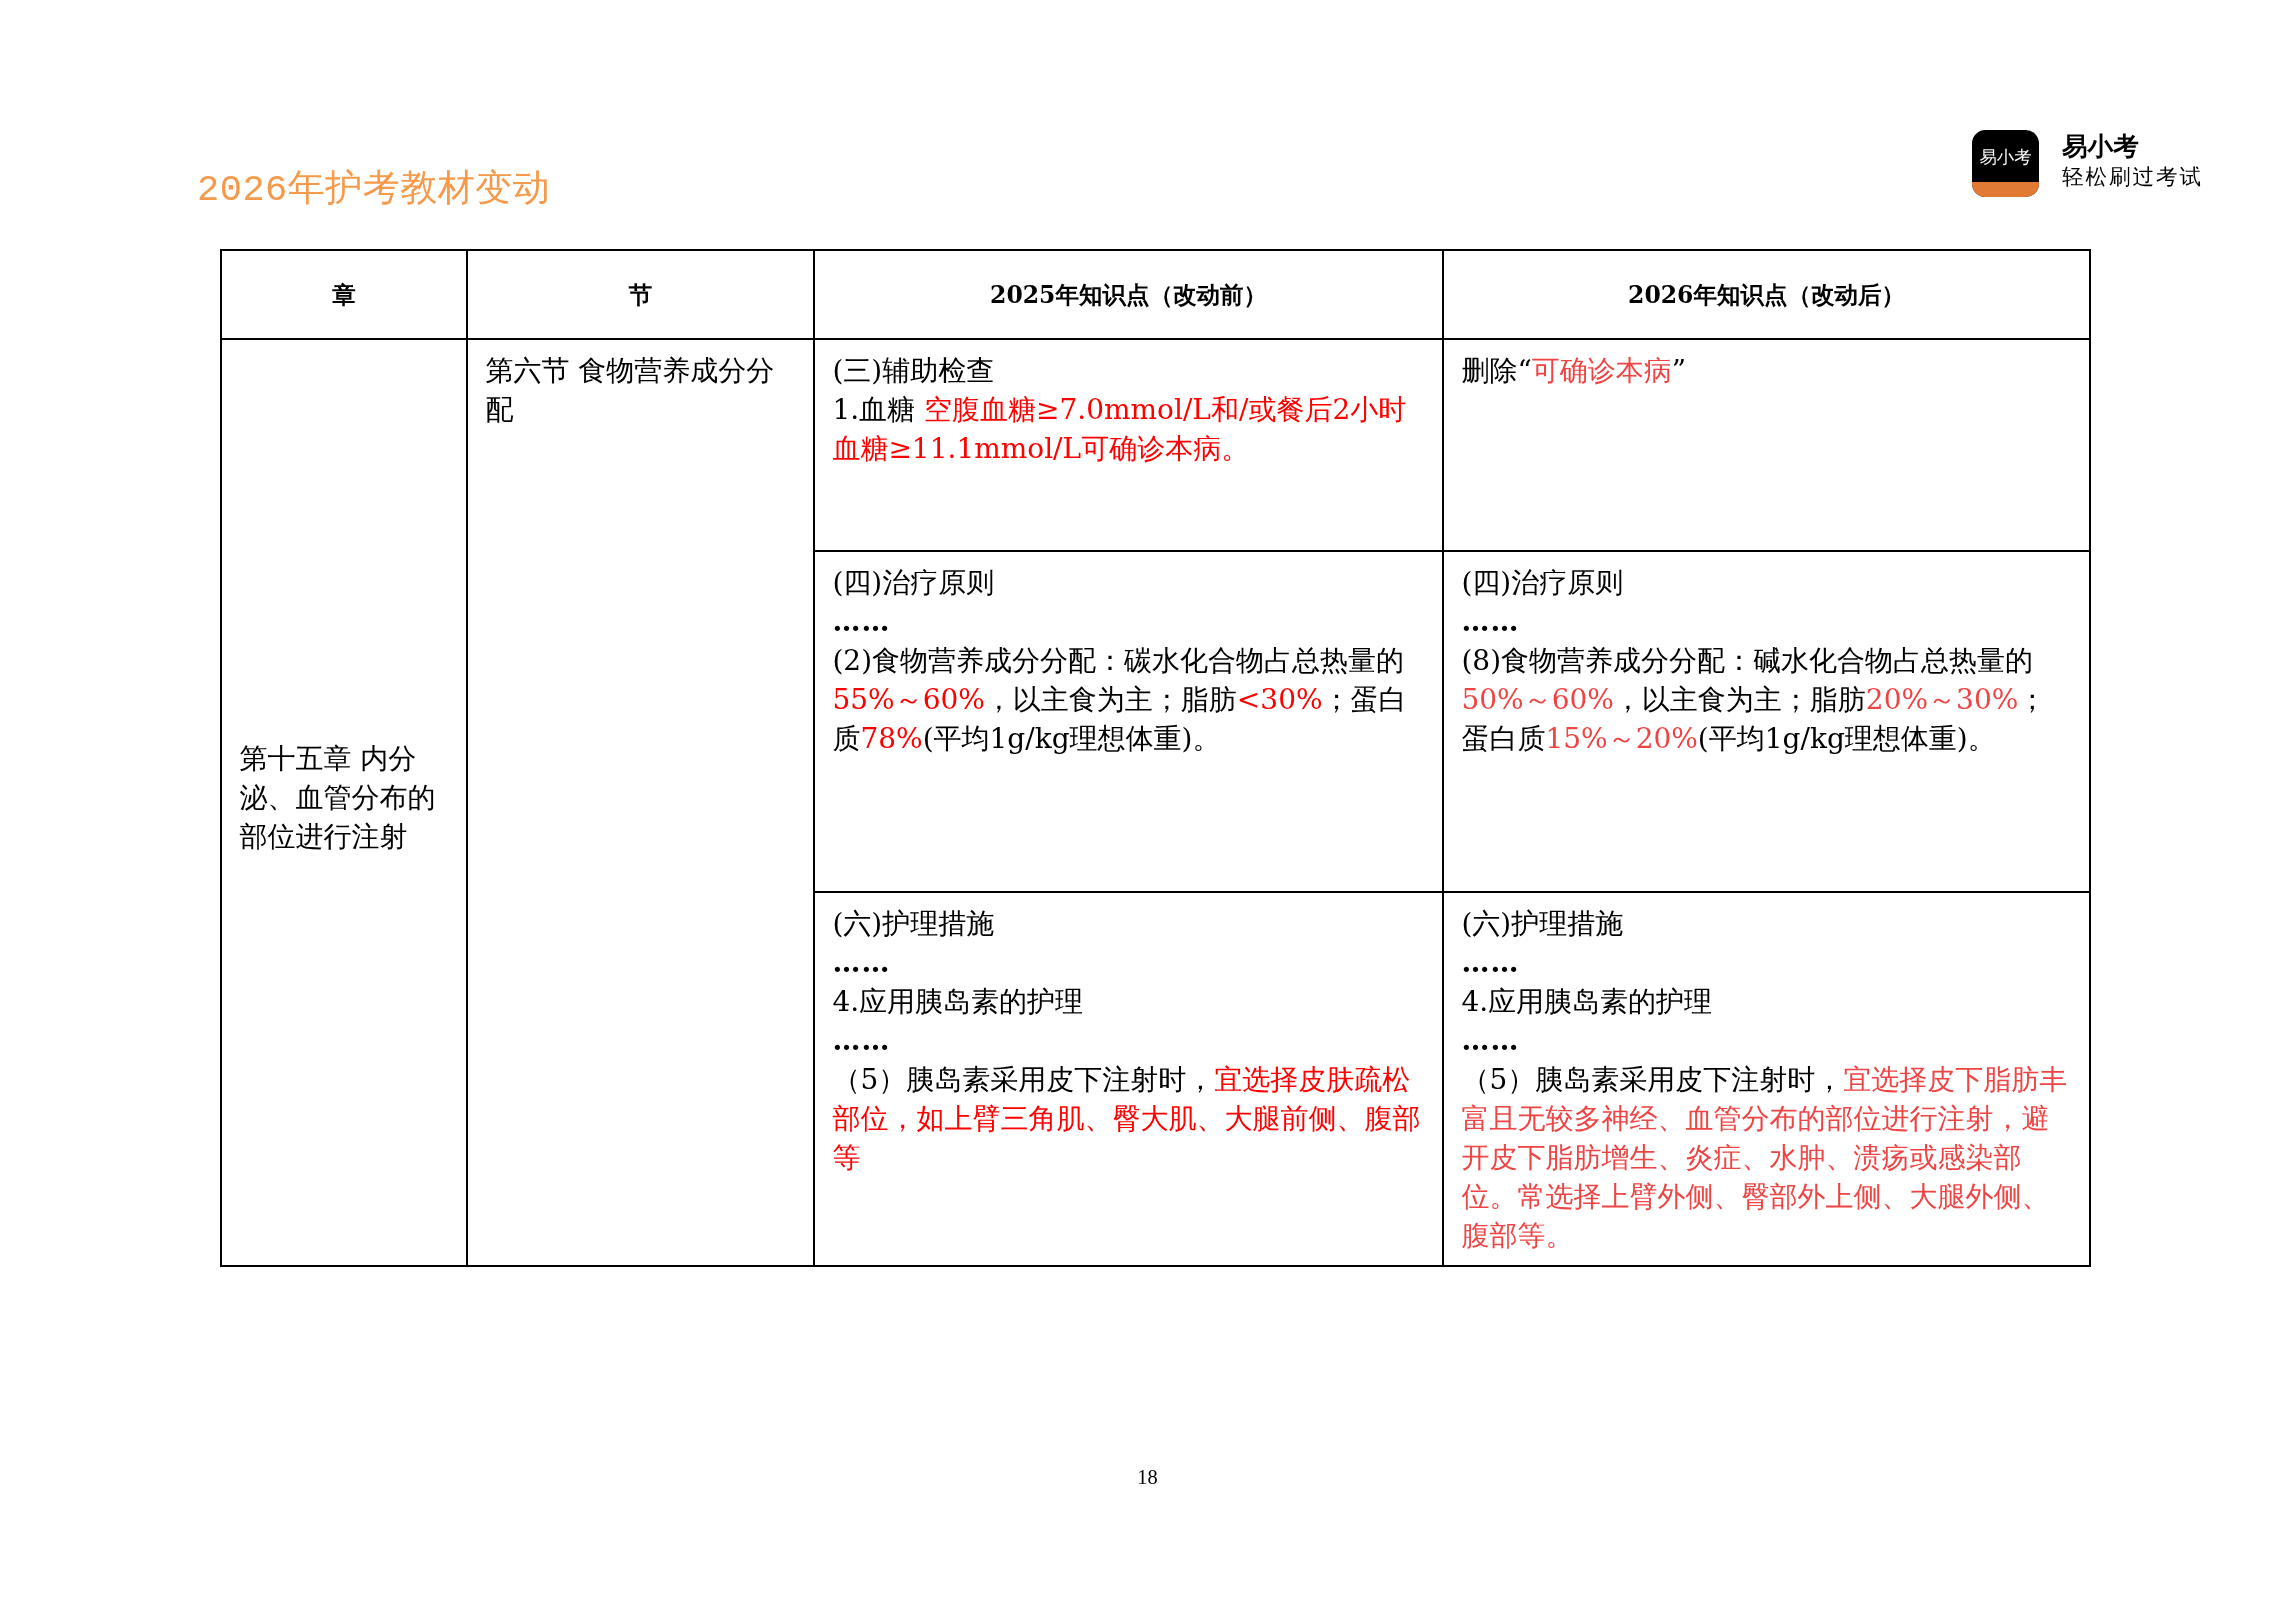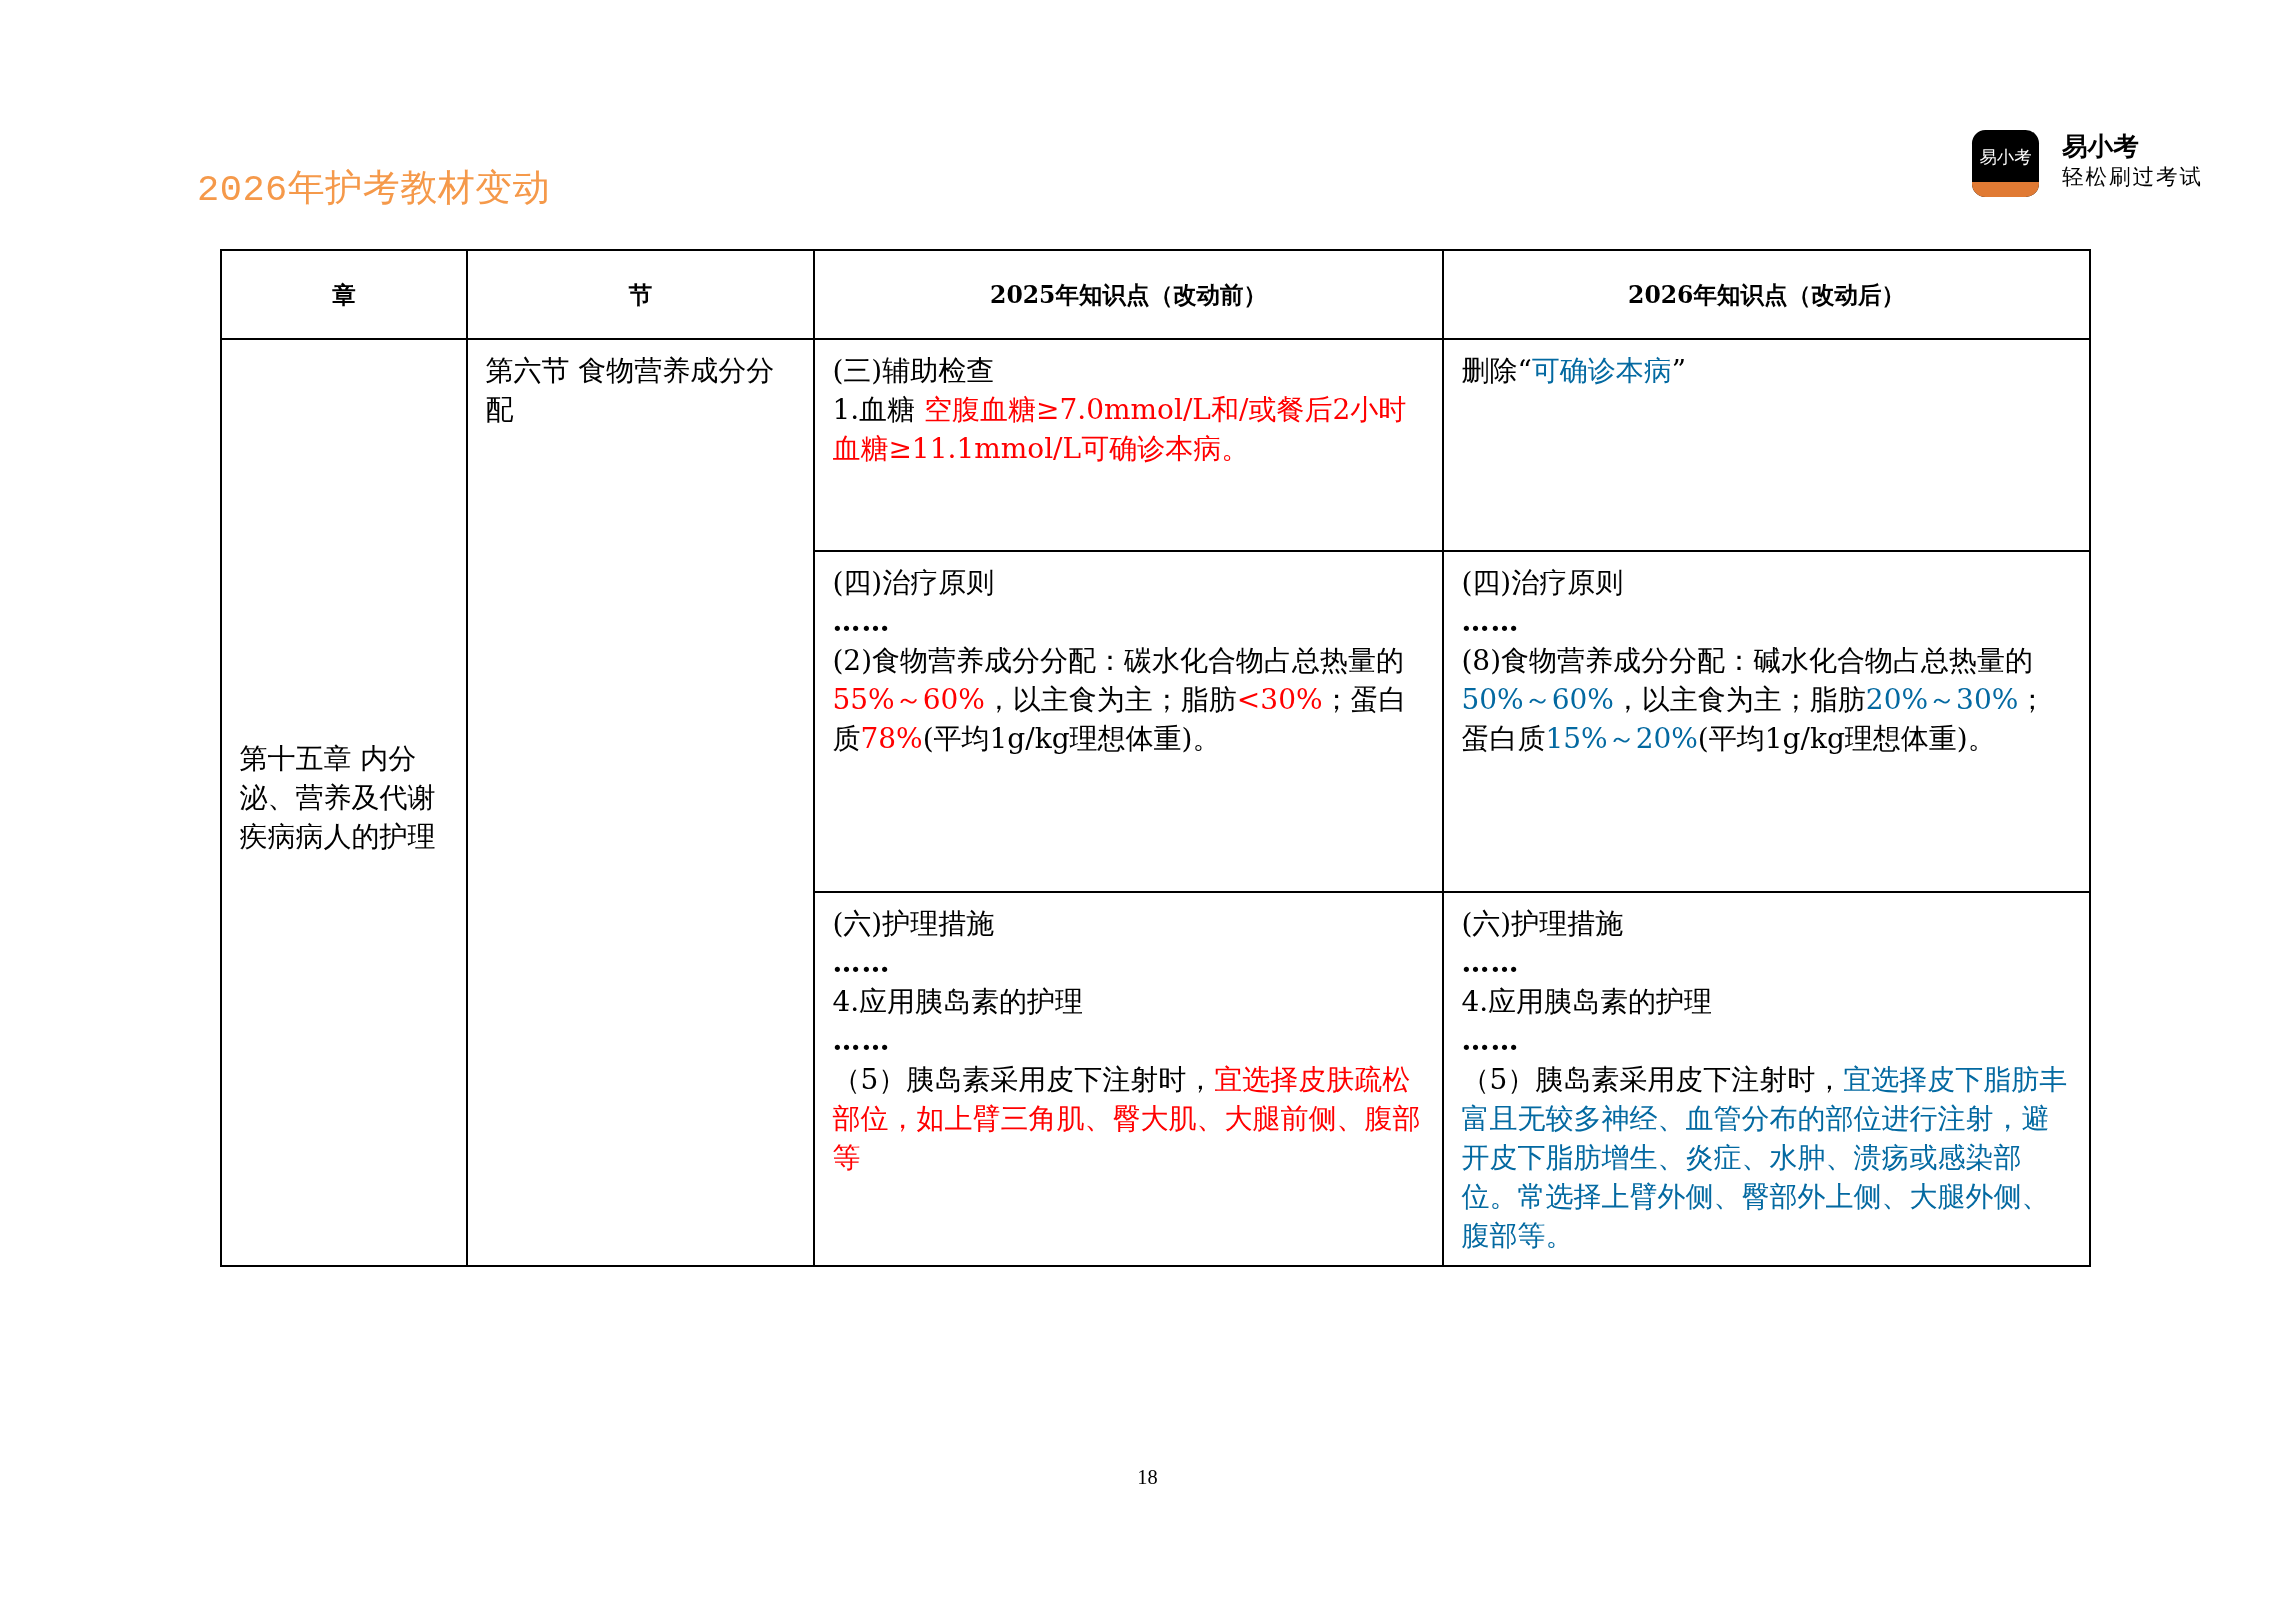--- a/index.html
+++ b/index.html
@@ -18,21 +18,21 @@
 
   table.changes { position:absolute; left:220px; top:249px; border-collapse:collapse; table-layout:fixed;
                   width:1869px; }
   table.changes td, table.changes th { border:2px solid #000; vertical-align:top; padding:0; }
   table.changes th { height:87px; vertical-align:middle; text-align:center; font-size:23.5px; font-weight:bold;
                      font-family:"DejaVu Serif","Liberation Serif",serif; }
   .cell { font-size:28px; line-height:39px; padding:11.2px 17.4px 10.2px 17.4px; }
   .chapter { vertical-align:middle !important; }
   .chapter .cell { padding-top:0; }
   .red { color:#ff0000; }
-  .blue { color:#0369a1;margin-top:30px; }
+  .blue { color:#ef4444;margin-top:30px; }
   .dots { letter-spacing:1px; font-weight:bold; }
   .page-num { position:absolute; left:0; right:0; top:1466px; text-align:center; font-size:20.4px;
               font-family:Liberation Serif, serif; }
 </style>
 </head>
 <body>
 
 <div class="title">2026年护考教材变动</div>
 
 <div class="brand">
@@ -57,21 +57,21 @@
     <tr>
       <th>章</th>
       <th>节</th>
       <th>2025年知识点（改动前）</th>
       <th>2026年知识点（改动后）</th>
     </tr>
   </thead>
   <tbody>
     <tr style="height:212px">
       <td rowspan="3" class="chapter">
-        <div class="cell">第十五章 内分泌、营养及代谢疾病病人的护理</div>
+        <div class="cell">第十五章 内分泌、血管分布的部位进行注射</div>
       </td>
       <td rowspan="3">
         <div class="cell">第六节 食物营养成分分配</div>
       </td>
       <td>
         <div class="cell">
           <div>(三)辅助检查</div>
           <div><span>1.血糖 </span><span class="red">空腹血糖≥7.0mmol/L和/或餐后2小时血糖≥11.1mmol/L可确诊本病。</span></div>
         </div>
       </td>

